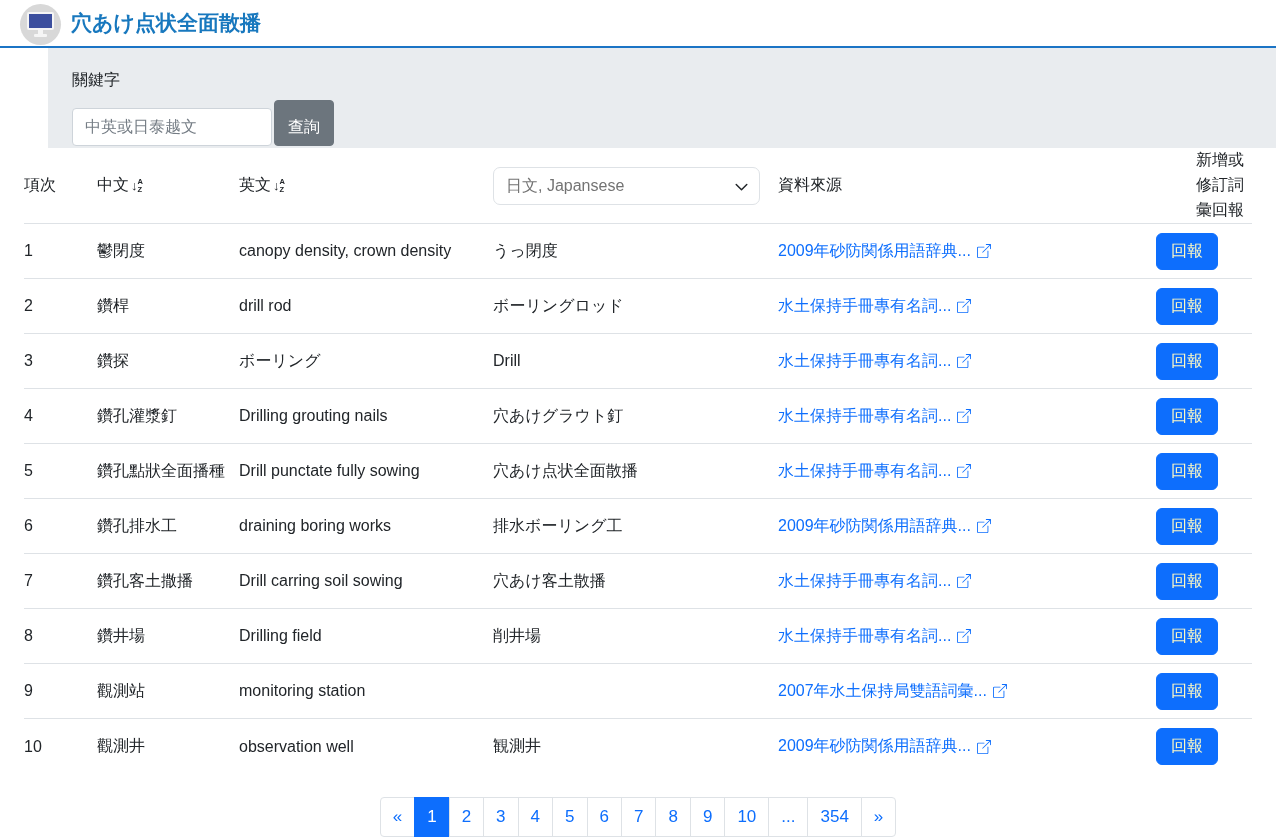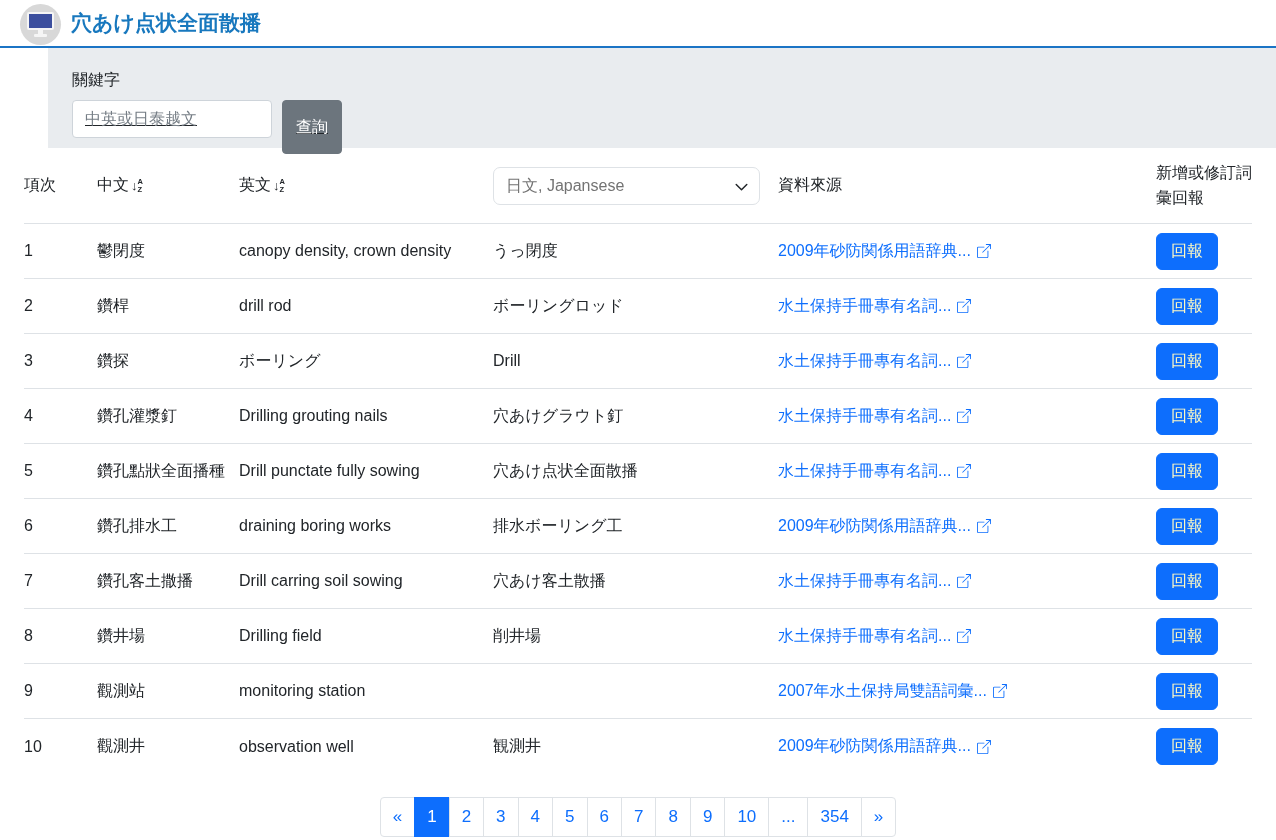--- a/index.html
+++ b/index.html
@@ -12,35 +12,35 @@
   .logo-circle { width:41px; height:41px; border-radius:50%; background:#d8d8d8;
     display:flex; flex-direction:column; align-items:center; justify-content:center; margin-top:2px; }
   .monitor-screen { width:27px; height:18px; background:#3c4f9e; border:2px solid #f5f5f5; border-radius:2px; }
   .monitor-neck { width:5px; height:4px; background:#f5f5f5; }
   .monitor-base { width:13px; height:3px; background:#f5f5f5; border-radius:1px; }
   .app-title { color:#1878be; font-weight:700; font-size:21px; }
 
   
   .filter-panel { height:100px; background:#e9ecef; padding:22px 24px 0 24px;margin-left:48px; }
   .filter-label { font-size:16px; margin-bottom:9px; }
-  .filter-row { display:flex; align-items:flex-start; gap:10px;text-decoration:underline; }
+  .filter-row { display:flex; align-items:flex-end; gap:2px; }
   .keyword-input { width:200px; height:38px; border:1px solid #ced4da; border-radius:4px;
     padding:0 12px; font:inherit; background:#fff; color:#212529; }
   .keyword-input::placeholder { color:#757d85; }
-  .btn-query { height:54px; padding:16px 13px; background:#6c757d; color:#fff; border:1px solid #6c757d;
+  .btn-query { height:46px; padding:16px 13px; background:#6c757d; color:#fff; border:1px solid #6c757d;
     border-radius:4px; font:inherit; cursor:pointer; }
 
   
   .table-wrap { margin:0 24px; }
   .thead, .trow { display:grid; grid-template-columns:73px 142px 254px 285px 378px 96px; align-items:center; }
   .thead { min-height:76px; border-bottom:1px solid #dee2e6; }
   .trow { height:55px; border-bottom:1px solid #dee2e6; }
   .trow:last-child { border-bottom:none; }
   .hcell { display:flex; align-items:center; }
-  .report-head { line-height:1.55; }
+  .report-head { line-height:1.55;margin-left:40px; }
   .sort-icon { display:inline-flex; align-items:center; margin-left:2px; }
   .sort-arrow { font-size:13px; line-height:1; }
   .sort-az { display:flex; flex-direction:column; font-size:7.5px; font-weight:700; line-height:1.05; }
 
   .select-wrap { position:relative; width:267px; }
   .lang-select { appearance:none; -webkit-appearance:none; width:100%; height:38px;
     border:1px solid #dee2e6; border-radius:7px; background:#fff; color:#737373;
     padding:0 34px 0 12px; font:inherit; cursor:pointer; }
   .chev { position:absolute; right:12px; top:13px; pointer-events:none; }
 

